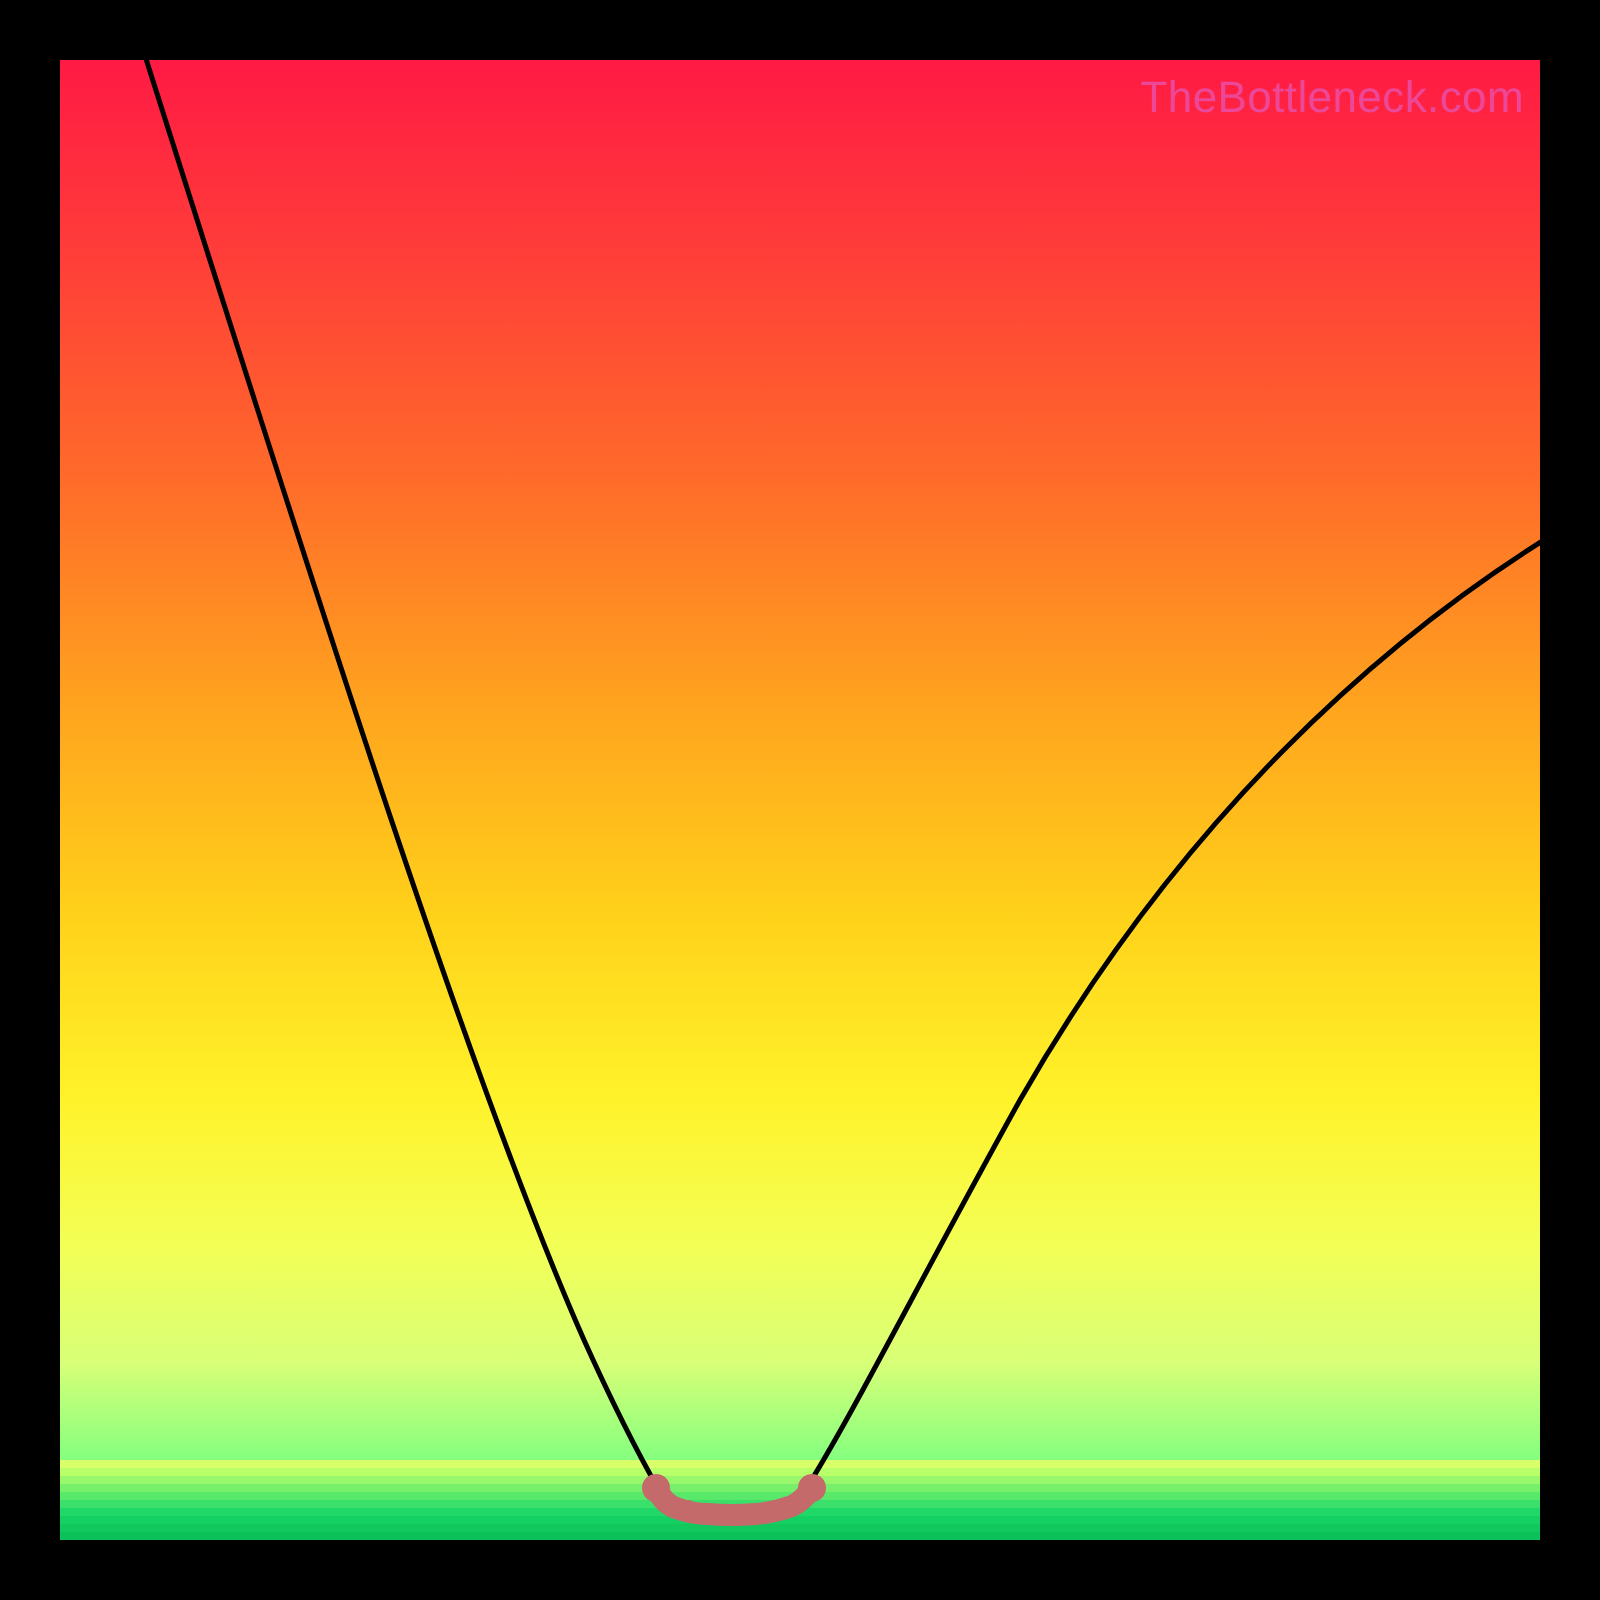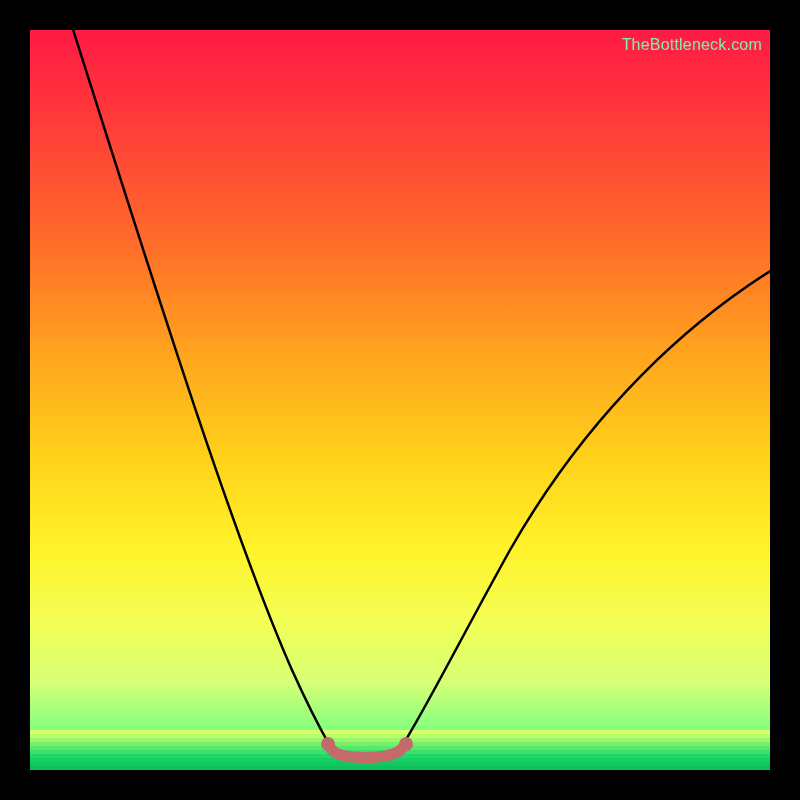--- a/index.html
+++ b/index.html
@@ -43,22 +43,22 @@
     bottom: 0;
   }
   .stripes div {
     height: 4px;
     width: 100%;
   }
   .watermark {
     position: absolute;
     top: 6px;
     right: 8px;
-    color: #86efac;
-    font-size: 16px;
+    color: #ec4899;
+    font-size: 22px;
     font-weight: 500;
     letter-spacing: 0.2px;
   }
   svg.curves {
     position: absolute;
     inset: 0;
   }
 </style>
 </head>
 <body>

